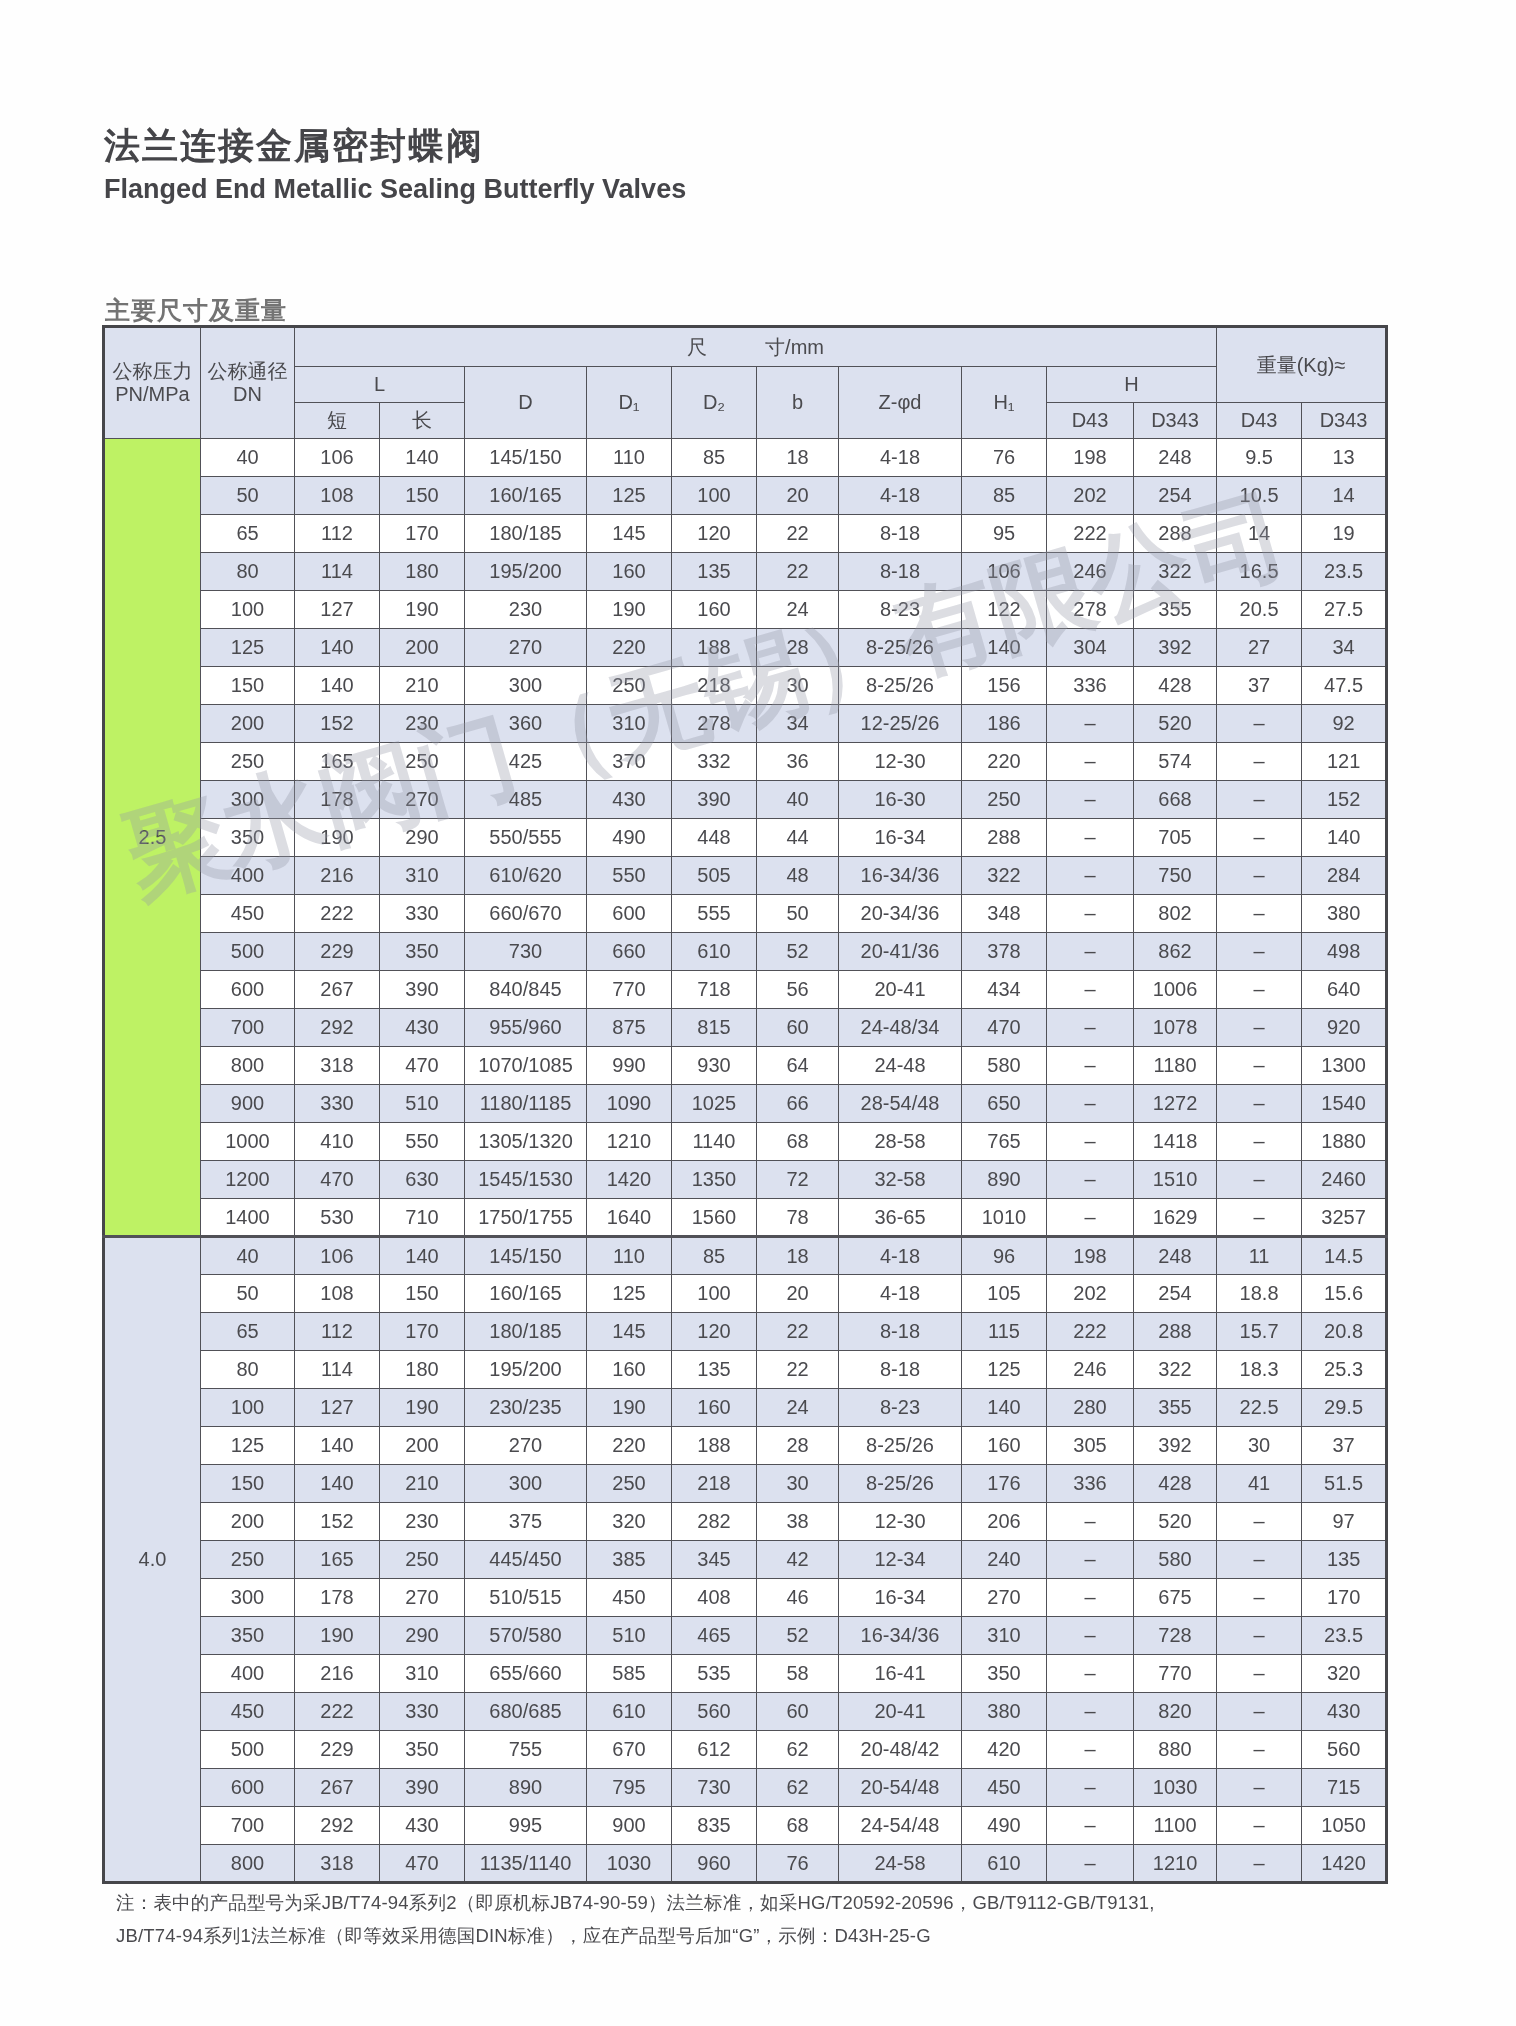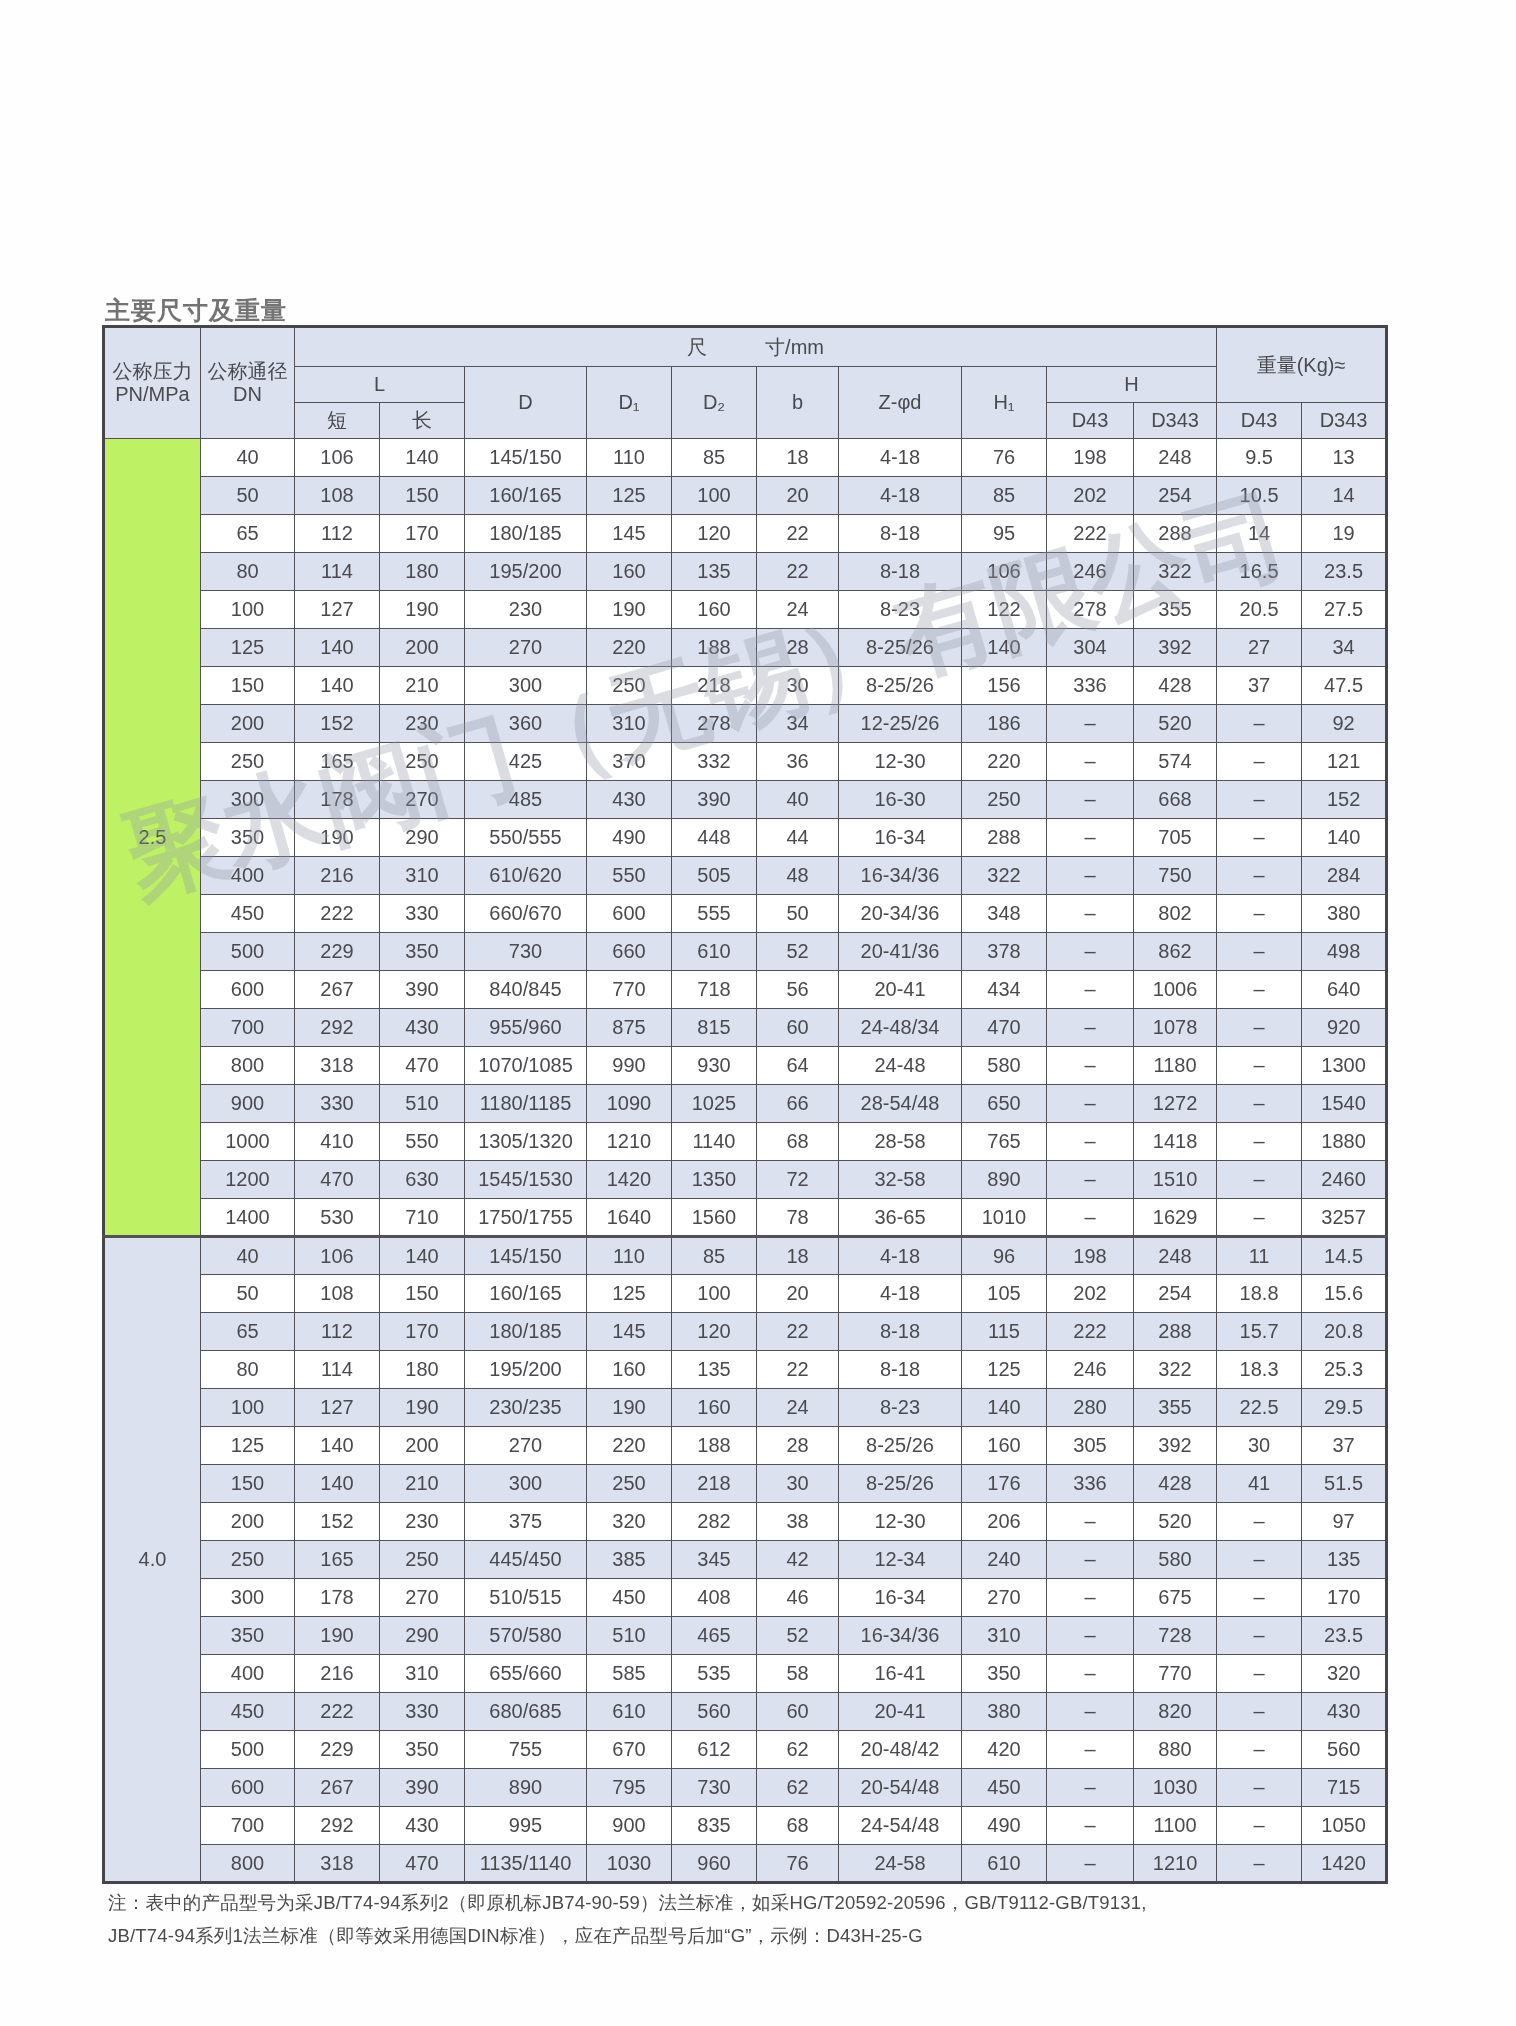--- a/index.html
+++ b/index.html
@@ -49,27 +49,31 @@
     font-size:100px; font-weight:bold;
     color:rgba(148,153,168,0.33);
     white-space:nowrap;
     transform:rotate(-16deg);
     transform-origin:left center;
     pointer-events:none;
     z-index:6;
     letter-spacing:0px;
   }
 
-  .note { position:absolute; left:108px; top:1886px; font-size:18.5px; line-height:33px; color:#4a4a4e; letter-spacing:0.2px; }
+  .note { position:absolute; left:116px; top:1886px; font-size:18.5px; line-height:33px; color:#4a4a4e; letter-spacing:0.2px; }
 </style>
 </head>
 <body>
 
 <div class="page">
 
+  <div class="title-block">
+    <div class="title-zh">法兰连接金属密封蝶阀</div>
+    <div class="title-en">Flanged End Metallic Sealing Butterfly Valves</div>
+  </div>
 
   <div class="section-heading">主要尺寸及重量</div>
 
   <table class="spec">
     <colgroup>
       <col style="width:97px">
         <col style="width:94px">
         <col style="width:85px">
         <col style="width:85px">
       <col style="width:122px">

